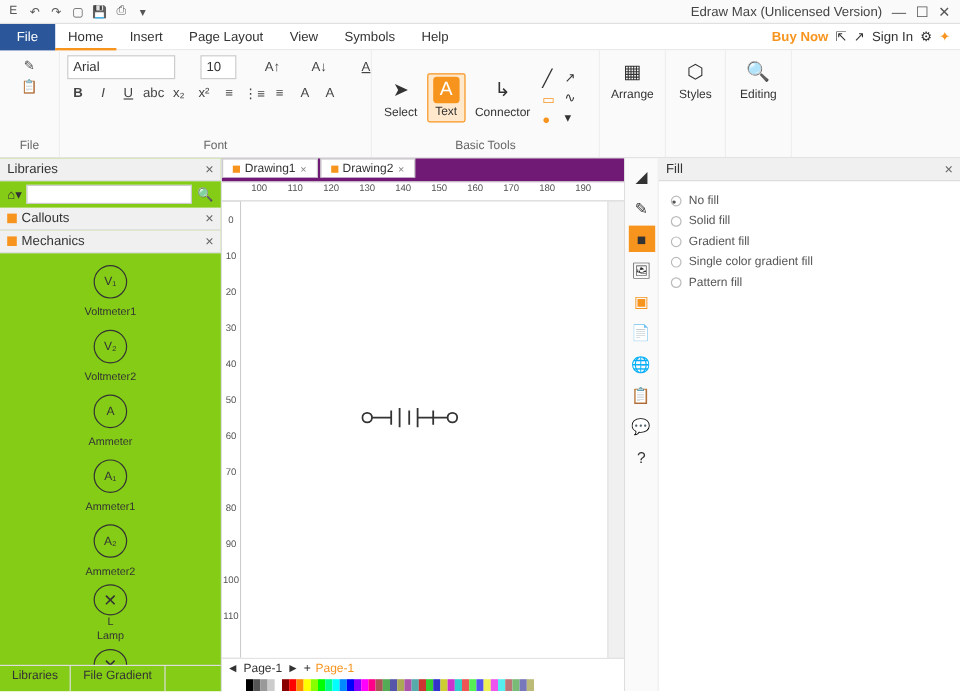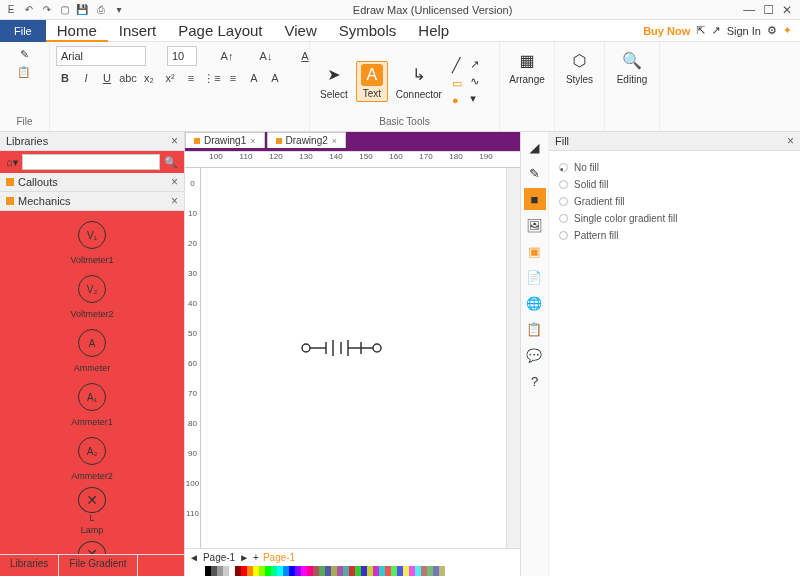--- a/index.html
+++ b/index.html
@@ -1,38 +1,38 @@
 <!DOCTYPE html>
 <html><head>
 <meta charset="utf-8">
 <style>
 * { box-sizing: border-box; margin: 0; padding: 0; font-family: "Segoe UI", Arial, sans-serif; }
 body { width: 800px; height: 577px; background: #fff; font-size: 11px; color: #333; overflow: hidden; position: relative; }
 .titlebar { height: 20px; display: flex; align-items: center; border-bottom: 1px solid #e0e0e0; background: #fafafa; }
 .titlebar .qat { display: flex; gap: 4px; padding: 0 4px; align-items: center; }
 .titlebar .qat span { width: 14px; height: 14px; display: inline-flex; align-items: center; justify-content: center; font-size: 10px; color: #555; }
-.titlebar .title { flex: 1; text-align: center; font-size: 11px; color: #444; }
+.titlebar .title { flex: 1; text-align: right; font-size: 11px; color: #444; }
 .titlebar .winctl { display: flex; gap: 8px; padding: 0 8px; font-size: 12px; color: #555; }
 .menubar { height: 22px; display: flex; align-items: center; background: #fff; border-bottom: 1px solid #e5e5e5; }
 .file-tab { background: #2b579a; color: #fff; padding: 0 14px; height: 22px; line-height: 22px; font-size: 11px; }
-.menu-item { padding: 0 11px; height: 22px; line-height: 22px; font-size: 15px; color: #333; cursor: pointer; }
+.menu-item { padding: 0 11px; height: 22px; line-height: 22px; font-size: 11px; color: #333; cursor: pointer; }
 .menu-item.active { border-bottom: 2px solid #f7941e; }
 .menubar .right { margin-left: auto; display: flex; align-items: center; gap: 6px; padding-right: 8px; }
 .buynow { color: #f7941e; font-weight: bold; font-size: 11px; }
 .ribbon { height: 90px; display: flex; border-bottom: 1px solid #ddd; background: #fafafa; }
 .rgroup { border-right: 1px solid #eee; padding: 4px 6px; display: flex; flex-direction: column; }
 .rgroup .label { text-align: center; font-size: 10px; color: #666; margin-top: auto; }
 .rgroup .body { flex: 1; display: flex; align-items: center; gap: 4px; }
 .smbtn { width: 18px; height: 16px; border: 1px solid transparent; display: inline-flex; align-items: center; justify-content: center; font-size: 11px; color: #444; cursor: pointer; }
 .font-sel { border: 1px solid #ccc; background: #fff; height: 20px; font-size: 11px; padding: 0 4px; display: inline-flex; align-items: center; }
 .bigtool { display: flex; flex-direction: column; align-items: center; gap: 2px; font-size: 10px; padding: 2px 4px; cursor: pointer; }
 .bigtool .icon { width: 24px; height: 24px; display: flex; align-items: center; justify-content: center; font-size: 16px; }
 .bigtool.sel { background: #ffe8cc; border: 1px solid #f7941e; border-radius: 2px; }
 .workspace { display: flex; height: 444px; }
-.leftpanel { width: 185px; border-right: 1px solid #ddd; background: #ef4444; display: flex; flex-direction: column; }
+.leftpanel { width: 185px; border-right: 1px solid #ddd; background: #84cc16; display: flex; flex-direction: column; }
 .panel-hdr { background: #f0f0f0; border-bottom: 1px solid #ddd; padding: 2px 6px; font-size: 11px; display: flex; align-items: center; }
 .panel-hdr .x { margin-left: auto; font-size: 12px; color: #666; cursor: pointer; }
 .lib-search { display: flex; align-items: center; gap: 4px; padding: 3px 6px; }
 .lib-search input { flex: 1; border: 1px solid #ccc; height: 16px; font-size: 10px; padding: 0 2px; }
 .lib-body { flex: 1; overflow-y: auto; padding: 4px; }
 .shape-grid { display: grid; grid-template-columns: 1fr; gap: 6px 4px; padding: 2px; }
 .shape-cell { text-align: center; font-size: 9px; color: #333; }
 .shape-cell .sym { width: 36px; height: 36px; margin: 0 auto 2px; display: flex; align-items: center; justify-content: center; }
 .circ { width: 28px; height: 28px; border: 1.5px solid #333; border-radius: 50%; display: flex; align-items: center; justify-content: center; font-size: 10px; }
 .circ.x::before { content: "✕"; font-size: 14px; }
@@ -135,20 +135,21 @@
         <span class="smbtn">abc</span>
         <span class="smbtn">x₂</span>
         <span class="smbtn">x²</span>
         <span class="smbtn">≡</span>
         <span class="smbtn">⋮≡</span>
         <span class="smbtn">≡</span>
         <span class="smbtn">A</span>
         <span class="smbtn">A</span>
       </div>
     </div>
+    <div class="label">Font</div>
   </div>
   <div class="rgroup" style="width:190px">
     <div class="body">
       <div class="bigtool">
         <div class="icon">➤</div>
         <span>Select</span>
       </div>
       <div class="bigtool sel">
         <div class="icon" style="background:#f7941e;color:#fff;border-radius:3px;width:22px;height:22px">A</div>
         <span>Text</span>

